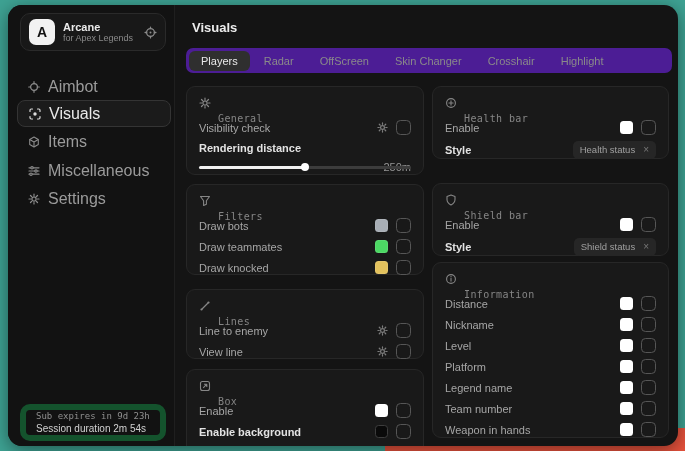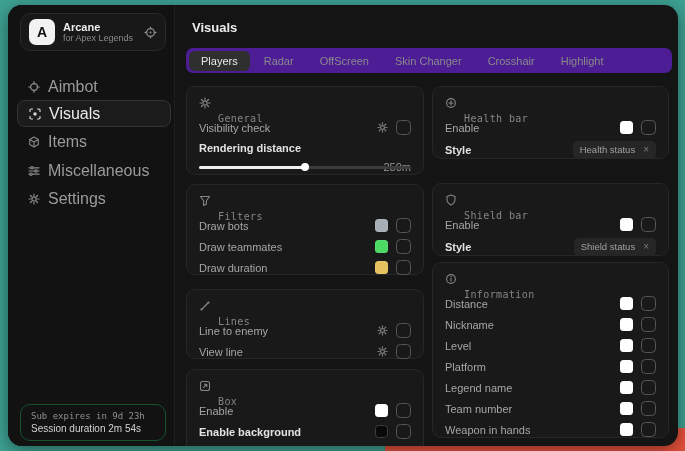--- a/index.html
+++ b/index.html
@@ -32,21 +32,21 @@
   .nav-item{
     position:absolute;left:9px;width:154px;height:27px;border-radius:8px;
     display:flex;align-items:center;gap:8px;padding:0 11px;box-sizing:border-box;
     color:#9b9b9b;font-size:16px;cursor:pointer;
   }
   .nav-item .nicon{display:flex;color:#8b8b8b;}
   .nav-item.selected{background:#1b1b1b;border:1px solid #343434;color:#e9e9e9;}
   .nav-item.selected .nicon{color:#dcdcdc;}
   .side-footer{
     position:absolute;left:12px;top:399px;width:146px;height:37px;
-    border:1px solid #14532d;border-radius:10px;box-sizing:border-box;
+    border:6px solid #14532d;border-radius:10px;box-sizing:border-box;
     padding:5px 10px;display:flex;flex-direction:column;justify-content:center;gap:2px;
   }
   .sub-exp{font-family:"DejaVu Sans Mono", monospace;font-size:9px;color:#8f8f8f;white-space:nowrap;}
   .sess-dur{font-size:10px;color:#d2d2d2;white-space:nowrap;}
   
   .main-title{position:absolute;left:184px;top:15px;font-size:13px;font-weight:700;color:#ececec;}
   .tabbar{
     position:absolute;left:178px;top:43px;width:486px;height:25px;background:#4c1d95;border-radius:7px;
     display:flex;align-items:center;padding:0 3px;box-sizing:border-box;gap:2px;
   }
@@ -226,21 +226,21 @@
       </span>
     </div>
     <div class="row">
       <span class="lbl">Draw teammates</span>
       <span class="controls">
         <span class="swatch" style="background: rgb(76, 217, 100);"></span>
         <span class="checkbox"></span>
       </span>
     </div>
     <div class="row">
-      <span class="lbl">Draw duration</span>
+      <span class="lbl">Draw knocked</span>
       <span class="controls">
         <span class="swatch" style="background: rgb(227, 194, 93);"></span>
         <span class="checkbox"></span>
       </span>
     </div>
   </div>
 
   <div class="card" style="left:178px;top:284px;width:238px;height:70px">
     <div class="sec-head">
       <span>

